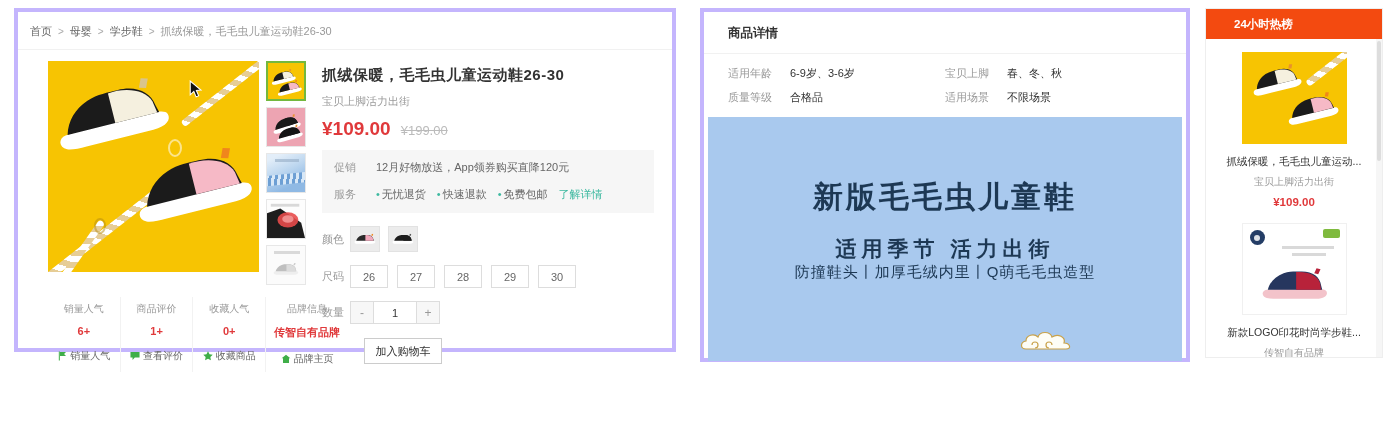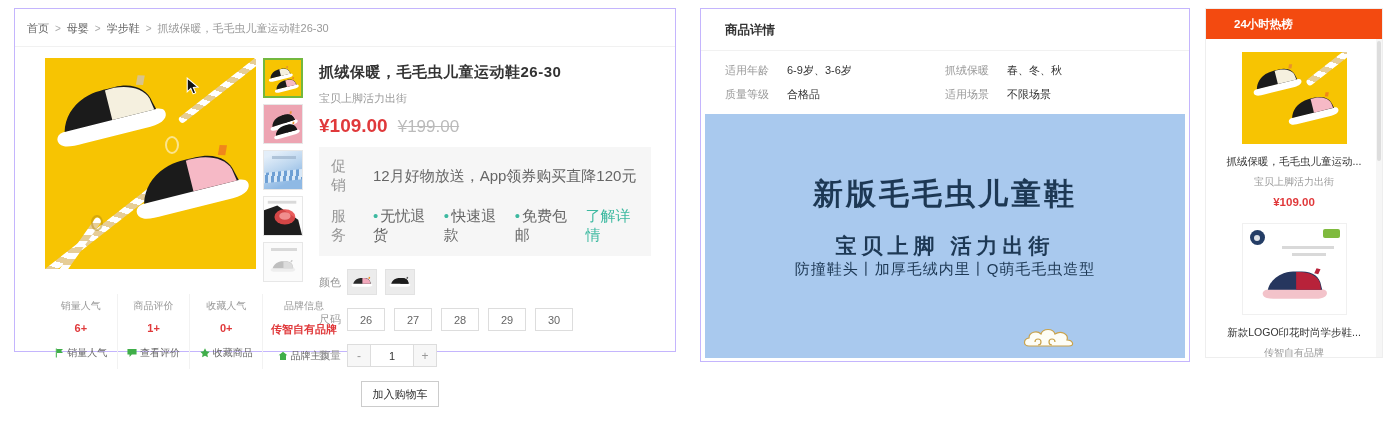--- a/index.html
+++ b/index.html
@@ -1,19 +1,19 @@
 <!DOCTYPE html>
 <html><head>
 <meta charset="utf-8">
 <style>
   *{box-sizing:border-box;margin:0;padding:0}
   body{margin:0;background:#fff}
   .page{position:relative;width:1398px;height:428px;background:#fff;overflow:hidden;
         font-family:"Liberation Sans",sans-serif;color:#333}
-  .card{position:absolute;background:#fff;border:1px solid #c4b5fd}
+  .card{position:absolute;background:#fff;border:4px solid #c4b5fd}
 
   
   .left-card{left:14px;top:8px;width:662px;height:344px}
   .breadcrumb{display:flex;align-items:center;gap:6px;padding:12px 14px 10px 12px;
               font-size:11px;color:#666;border-bottom:1px solid #f1f1f1;white-space:nowrap}
   .breadcrumb a{color:#666;text-decoration:none;cursor:pointer}
   .breadcrumb .sep{color:#aaa;font-size:10px}
   .breadcrumb .current{color:#999}
 
   .left-body{display:flex;padding:11px 10px 0 30px}
@@ -57,22 +57,22 @@
   .stat-label{font-size:10px;color:#999}
   .stat-value{font-size:11px;font-weight:bold;color:#e0393b;margin:9px 0 10px}
   .stat-link{font-size:10px;color:#666;cursor:pointer;display:inline-flex;align-items:center;gap:3px}
   .stat-link svg{width:10px;height:10px;fill:#3fae49;flex:none}
 
   .info-col{margin-left:16px;padding-top:5px;width:348px}
   .p-title{font-size:15px;font-weight:bold;color:#333;letter-spacing:.5px}
   .p-subtitle{font-size:11px;color:#9a9a9a;margin-top:9px}
   .price-row{margin-top:9px;display:flex;align-items:baseline}
   .p-price{color:#e0393b;font-size:19px;font-weight:bold}
-  .p-origin{color:#bbb;font-size:17px;text-decoration:line-through;margin-left:10px}
-  .promo-box{margin-top:10px;width:332px;background:#f6f6f6;padding:10px 12px 11px;font-size:15px}
+  .p-origin{color:#bbb;font-size:13px;text-decoration:line-through;margin-left:10px}
+  .promo-box{margin-top:10px;width:332px;background:#f6f6f6;padding:10px 12px 11px;font-size:11px}
   .promo-row{display:flex;align-items:center}
   .promo-row + .promo-row{margin-top:12px}
   .promo-label{color:#999;width:28px;flex:none;margin-right:14px}
   .promo-text{color:#666}
   .service-item{color:#666;margin-right:11px}
   .service-item .bullet{color:#3db9a0;margin-right:2px}
   .service-link{color:#3db9a0;cursor:pointer;text-decoration:none}
   .sku-row{display:flex;align-items:center;margin-top:13px;font-size:11px}
   .sku-label{color:#999;width:28px;flex:none;}
   .swatch{width:30px;height:26px;background:#ececec;border:1px solid #e2e2e2;margin-right:8px;
@@ -314,35 +314,35 @@
   </section>
 
   <section class="card mid-card">
     <div class="detail-header">商品详情</div>
     <div class="specs">
       <div class="spec-row">
         <span class="spec-label">适用年龄</span>
         <span class="spec-value">6-9岁、3-6岁</span>
       </div>
       <div class="spec-row">
-        <span class="spec-label">抓绒保暖</span>
+        <span class="spec-label">宝贝上脚</span>
         <span class="spec-value">春、冬、秋</span>
       </div>
       <div class="spec-row">
         <span class="spec-label">质量等级</span>
         <span class="spec-value">合格品</span>
       </div>
       <div class="spec-row">
         <span class="spec-label">适用场景</span>
         <span class="spec-value">不限场景</span>
       </div>
     </div>
     <div class="banner">
       <div class="banner-title">新版毛毛虫儿童鞋</div>
-      <div class="banner-subtitle">宝贝上脚 活力出街</div>
+      <div class="banner-subtitle">适用季节 活力出街</div>
       <div class="banner-features">防撞鞋头丨加厚毛绒内里丨Q萌毛毛虫造型</div>
       <svg class="cloud-icon" viewBox="0 0 56 26">
         <path d="M8 22 C2 22 2 15 8 14 C8 8 16 6 20 10 C22 4 32 4 34 10 C40 6 48 10 46 16 C52 16 54 22 48 22 Z" fill="#fdfdf6" stroke="#c9a24a" stroke-width="1.2"></path>
         <path d="M14 18 a3 3 0 1 1 3 3 M34 18 a3 3 0 1 0 -3 3" fill="none" stroke="#c9a24a" stroke-width="1.2"></path>
       </svg>
     </div>
   </section>
 
   <aside class="card right-card">
     <div class="hot-header">24小时热榜</div>

